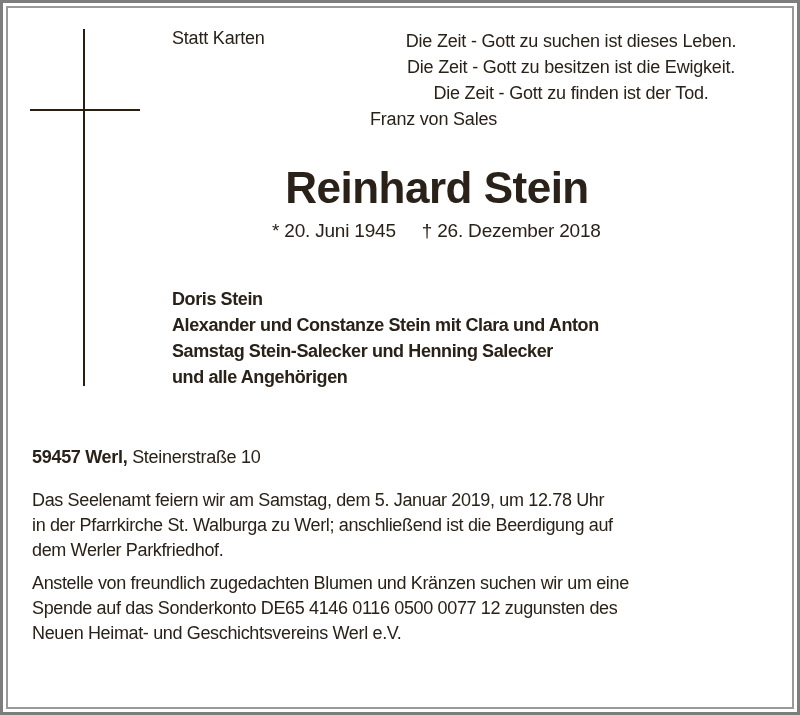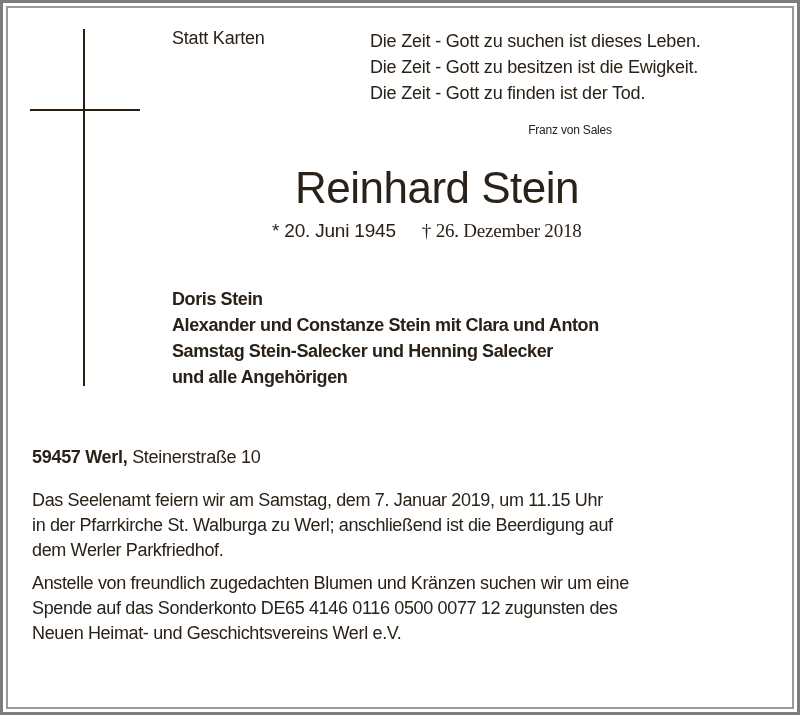--- a/index.html
+++ b/index.html
@@ -51,50 +51,50 @@
     }
     .quote {
       position: absolute;
       left: 370px; top: 28px;
       width: 402px;
       font-size: 18px;
       line-height: 26px;
       letter-spacing: -0.2px;
       white-space: nowrap;
     }
-    .quote-line { display: block; }
+    .quote-line { display: block; text-align: center; }
     .quote-author {
       display: block;
-      text-align: center;
-      font-size: 12px;
+      text-align: left;
+      font-size: 18px;
       line-height: 18px;
-      margin-top: 15px;
+      margin-top: 4px;
       padding-right: 2px;
     }
     .name {
       position: absolute;
       left: 0; width: 800px;
       top: 162px;
       text-align: center;
       font-size: 44px;
-      font-weight: normal;
+      font-weight: bold;
       letter-spacing: -0.5px;
       margin: 0;
       padding-left: 74px;
       box-sizing: border-box;
       line-height: 52px;
     }
     .dates {
       position: absolute;
       left: 272px; top: 220px;
       font-size: 19px;
       white-space: nowrap;
       letter-spacing: -0.2px;
     }
-    .dates .death { margin-left: 26px; font-family: Liberation Serif, serif; }
+    .dates .death { margin-left: 26px; }
     .mourners {
       position: absolute;
       left: 172px; top: 286px;
       font-size: 18px;
       font-weight: bold;
       line-height: 26px;
       letter-spacing: -0.4px;
       white-space: nowrap;
     }
     .mourners span { display: block; }
@@ -151,21 +151,21 @@
   <span>und alle Angehörigen</span>
 </div>
 
 <div class="address">
   <span class="city">59457 Werl,</span>
   <span>Steinerstraße 10</span>
 </div>
 
 <div class="body-text">
   <p>
-    <span class="line">Das Seelenamt feiern wir am Samstag, dem 7. Januar 2019, um 11.15 Uhr</span>
+    <span class="line">Das Seelenamt feiern wir am Samstag, dem 5. Januar 2019, um 12.78 Uhr</span>
     <span class="line">in der Pfarrkirche St. Walburga zu Werl; anschließend ist die Beerdigung auf</span>
     <span class="line">dem Werler Parkfriedhof.</span>
   </p>
   <p>
     <span class="line">Anstelle von freundlich zugedachten Blumen und Kränzen suchen wir um eine</span>
     <span class="line">Spende auf das Sonderkonto DE65 4146 0116 0500 0077 12 zugunsten des</span>
     <span class="line">Neuen Heimat- und Geschichtsvereins Werl e.V.</span>
   </p>
 </div>
 

